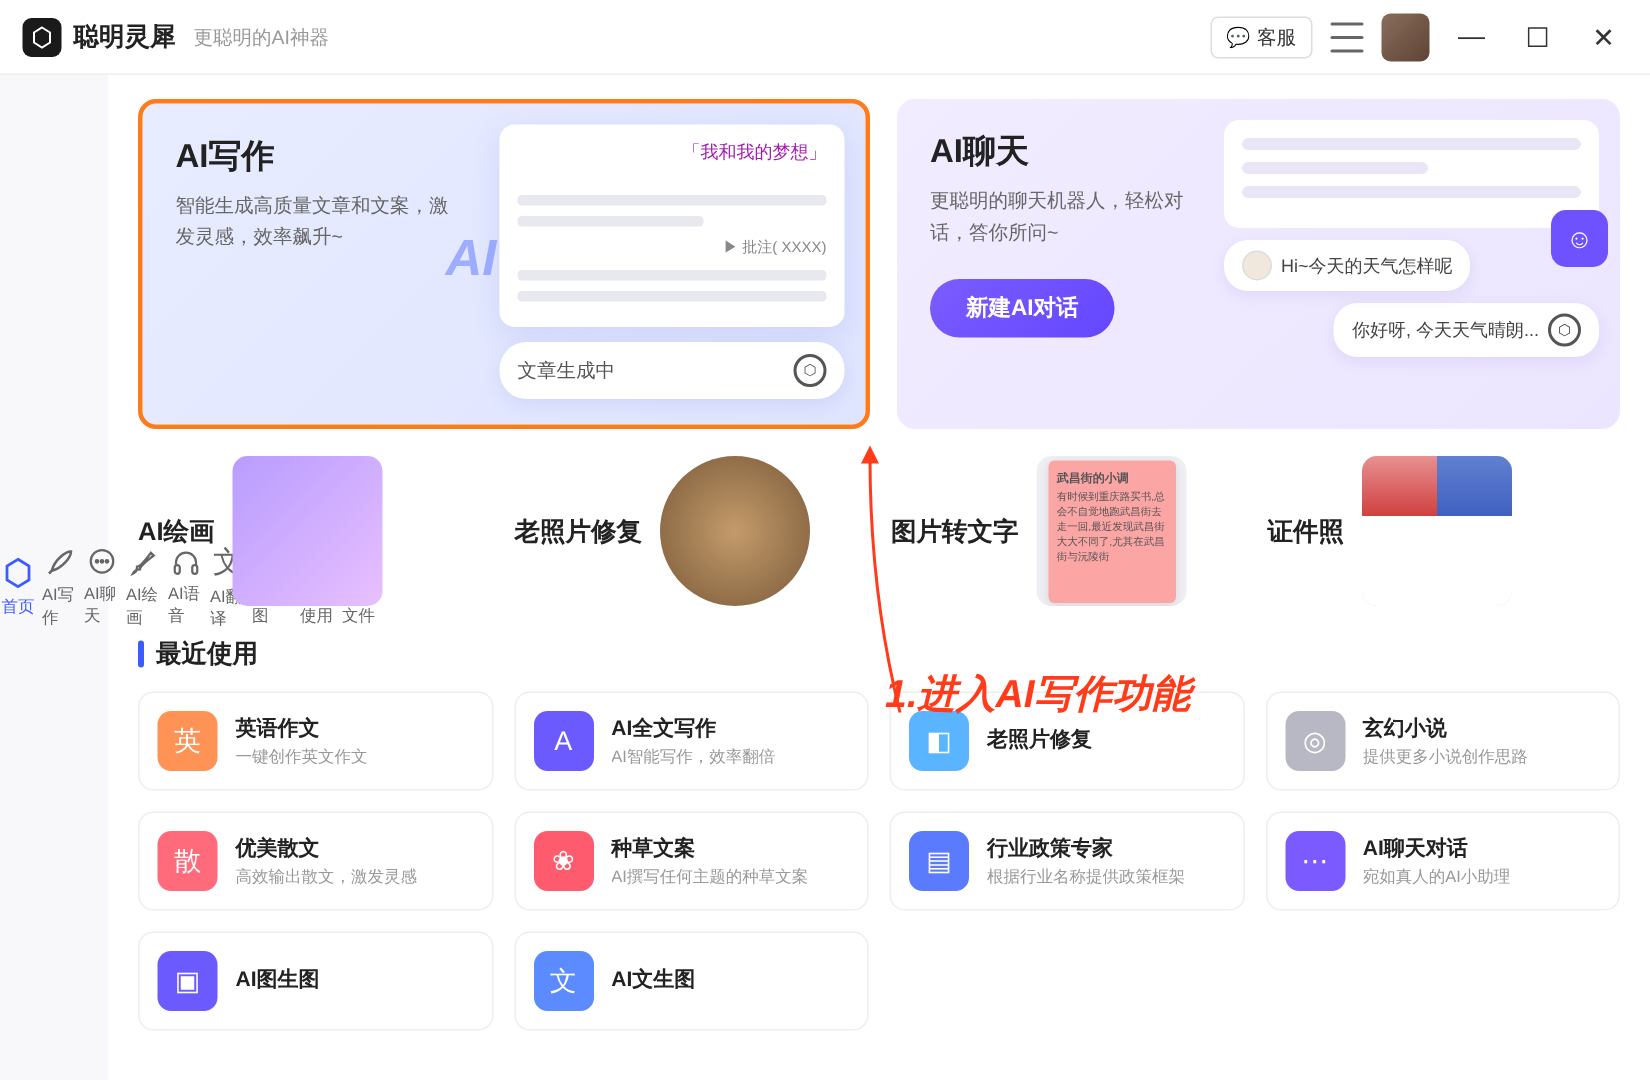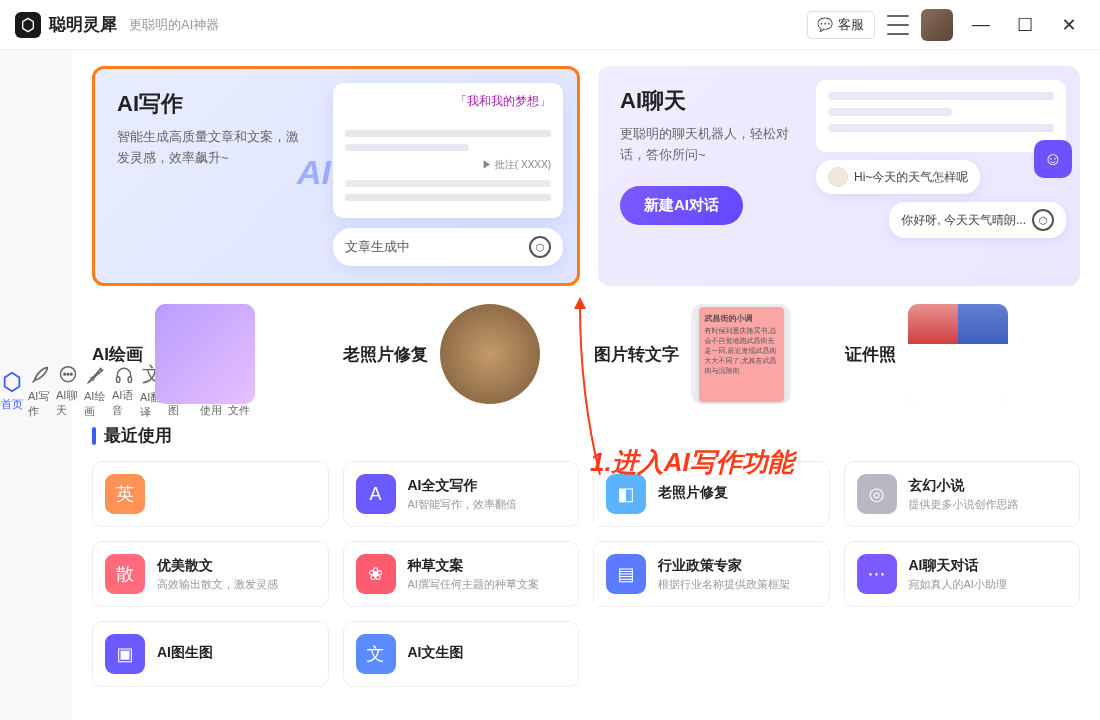--- a/index.html
+++ b/index.html
@@ -255,20 +255,24 @@
     </div>
 
     <div class="section-hd">
       <div class="section-bar"></div>
       <span class="section-title">最近使用</span>
     </div>
 
     <div class="grid" id="recent-grid">
         <div class="card">
           <div class="card-ico" style="background:#ff9255">英</div>
+          <div class="card-txt">
+            <div class="card-title">英语作文</div>
+            <div class="card-sub">一键创作英文作文</div>
+          </div>
         </div>
         <div class="card">
           <div class="card-ico" style="background:#6b5bff">A</div>
           <div class="card-txt">
             <div class="card-title">AI全文写作</div>
             <div class="card-sub">AI智能写作，效率翻倍</div>
           </div>
         </div>
         <div class="card">
           <div class="card-ico" style="background:#5bb4ff">◧</div>

